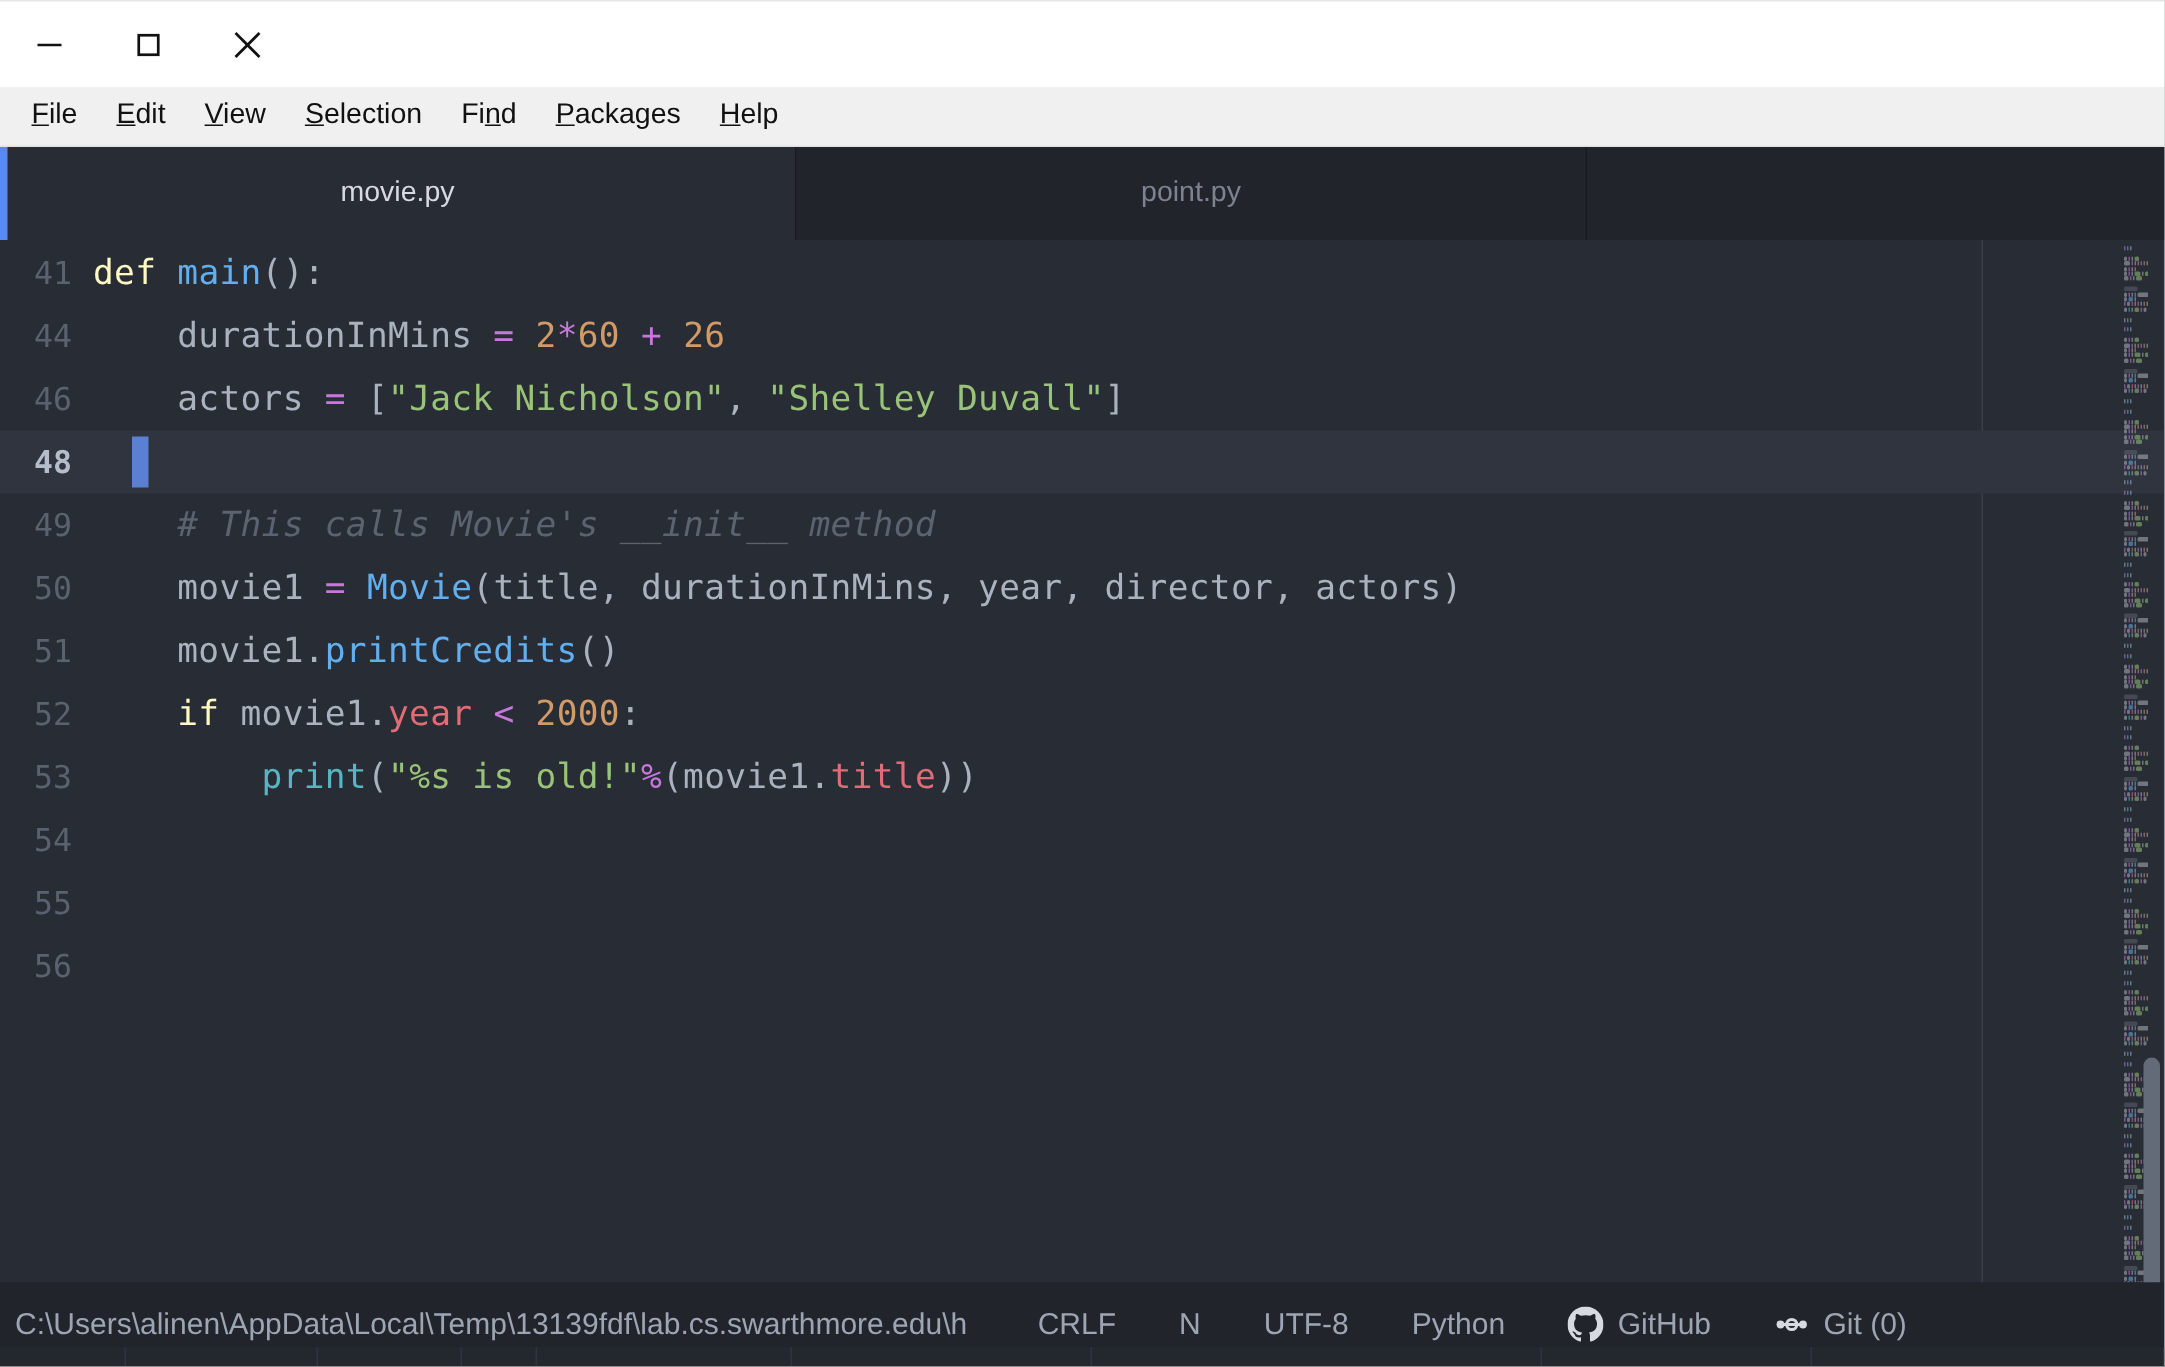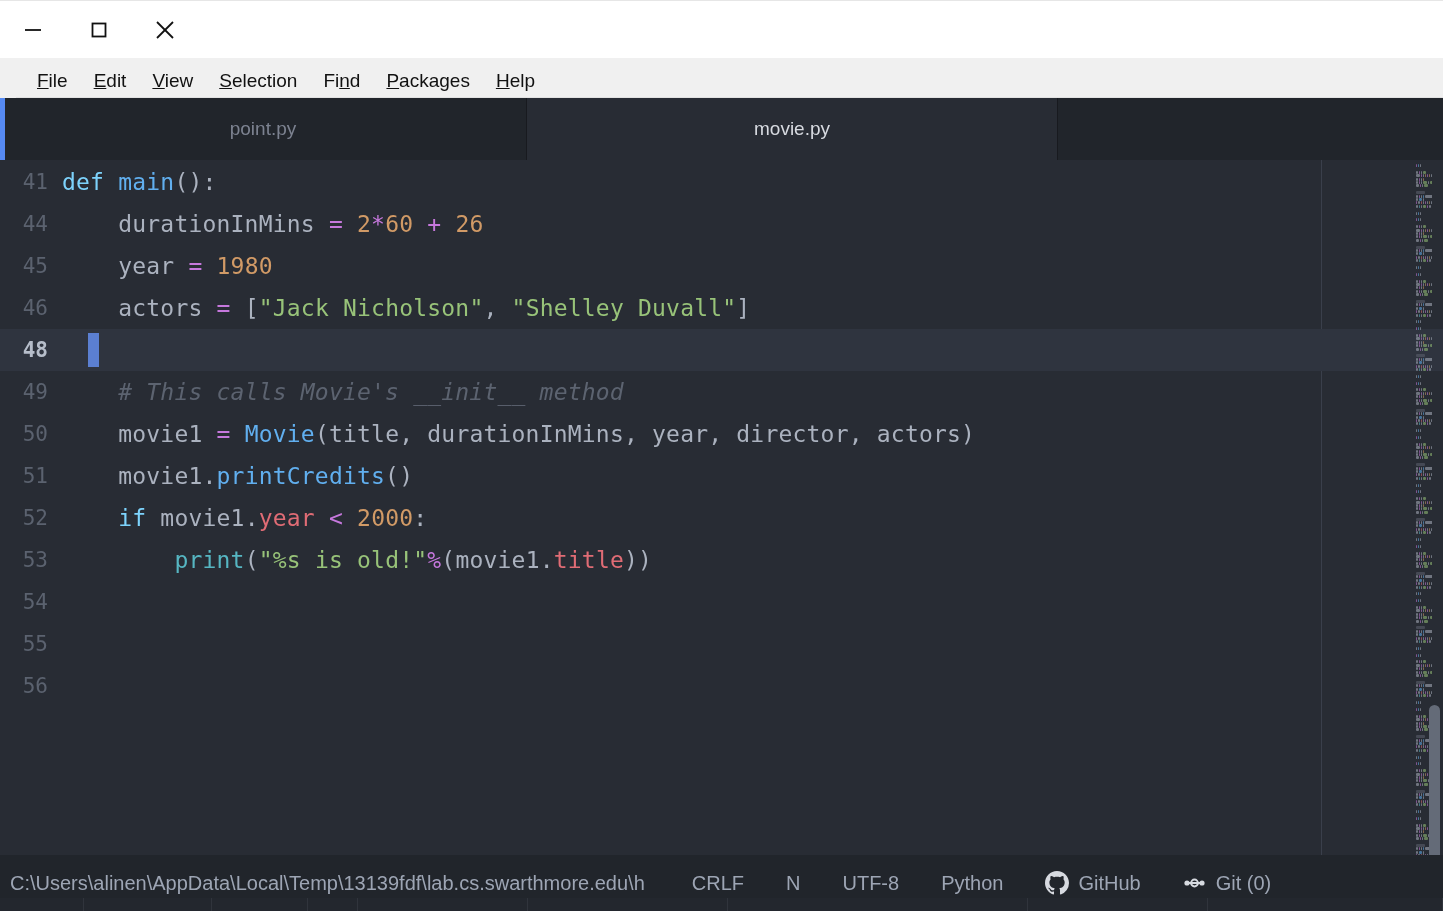--- a/index.html
+++ b/index.html
@@ -60,24 +60,23 @@
     background: transparent;
   }
   .win-btn svg { display: block; }
 
   
   .menubar {
     height: 40px;
     flex: 0 0 40px;
     background: #f0f0f0;
     display: flex;
-    align-items: flex-end;
+    align-items: center;
     padding-left: 8px;
     border-bottom: 1px solid #e2e2e2;
-    margin-left: 16px;
   }
   .menu-item {
     font-size: 19px;
     color: #111111;
     padding: 3px 13px 5px 13px;
     white-space: nowrap;
   }
   .menu-item .mn { text-decoration: underline; }
 
   
@@ -159,21 +158,21 @@
   .row.cursorline .gutter { color: #b6bdca; font-weight: bold; }
   .code {
     flex: 1 1 auto;
     font-family: "DejaVu Sans Mono", monospace;
     font-size: 23px;
     color: #abb2bf;
     white-space: pre;
     letter-spacing: 0.2px;
   }
   
-  .t-kw   { color: #7dd3fc; }
+  .t-kw   { color: #fef9c3; }
   .t-fn   { color: #61afef; }
   .t-str  { color: #98c379; }
   .t-num  { color: #d19a66; }
   .t-op   { color: #c678dd; }
   .t-var  { color: #abb2bf; }
   .t-prop { color: #e06c75; }
   .t-cmt  { color: #5c6370; font-style: italic; }
   .t-builtin { color: #56b6c2; }
   .t-punc { color: #abb2bf; }
 
@@ -305,43 +304,39 @@
       <div class="menu-item"><span class="mn">S</span>election</div>
       <div class="menu-item">Fi<span class="mn">n</span>d</div>
       <div class="menu-item"><span class="mn">P</span>ackages</div>
       <div class="menu-item"><span class="mn">H</span>elp</div>
     </div>
 
   <div class="editor-shell">
 
     <div class="tabbar">
       <div class="active-edge"></div>
+      <div class="tab active">
+        <span>movie.py</span>
+      </div>
       <div class="tab inactive">
         <span>point.py</span>
-      </div>
-      <div class="tab active">
-        <span>movie.py</span>
       </div>
       <div class="tab-filler"></div>
     </div>
 
     <div class="code-area">
       <div class="wrap-guide"></div>
       <div class="code-rows" id="code-rows">
           <div class="row">
             <div class="gutter">41</div>
             <div class="code"><span class="t-kw">def </span><span class="t-fn">main</span><span class="t-punc">():</span></div>
           </div>
           <div class="row">
             <div class="gutter">44</div>
             <div class="code"><span class="t-var">    durationInMins </span><span class="t-op">=</span><span class="t-var"> </span><span class="t-num">2</span><span class="t-op">*</span><span class="t-num">60</span><span class="t-var"> </span><span class="t-op">+</span><span class="t-var"> </span><span class="t-num">26</span></div>
-          </div>
-          <div class="row">
-            <div class="gutter">45</div>
-            <div class="code"><span class="t-var">    year </span><span class="t-op">=</span><span class="t-var"> </span><span class="t-num">1980</span></div>
           </div>
           <div class="row">
             <div class="gutter">46</div>
             <div class="code"><span class="t-var">    actors </span><span class="t-op">=</span><span class="t-punc"> [</span><span class="t-str">"Jack Nicholson"</span><span class="t-punc">, </span><span class="t-str">"Shelley Duvall"</span><span class="t-punc">]</span></div>
           </div>
           <div class="row cursorline">
             <div class="gutter">48</div>
             <div class="code"></div>
             <div class="caret"></div>
           </div>

